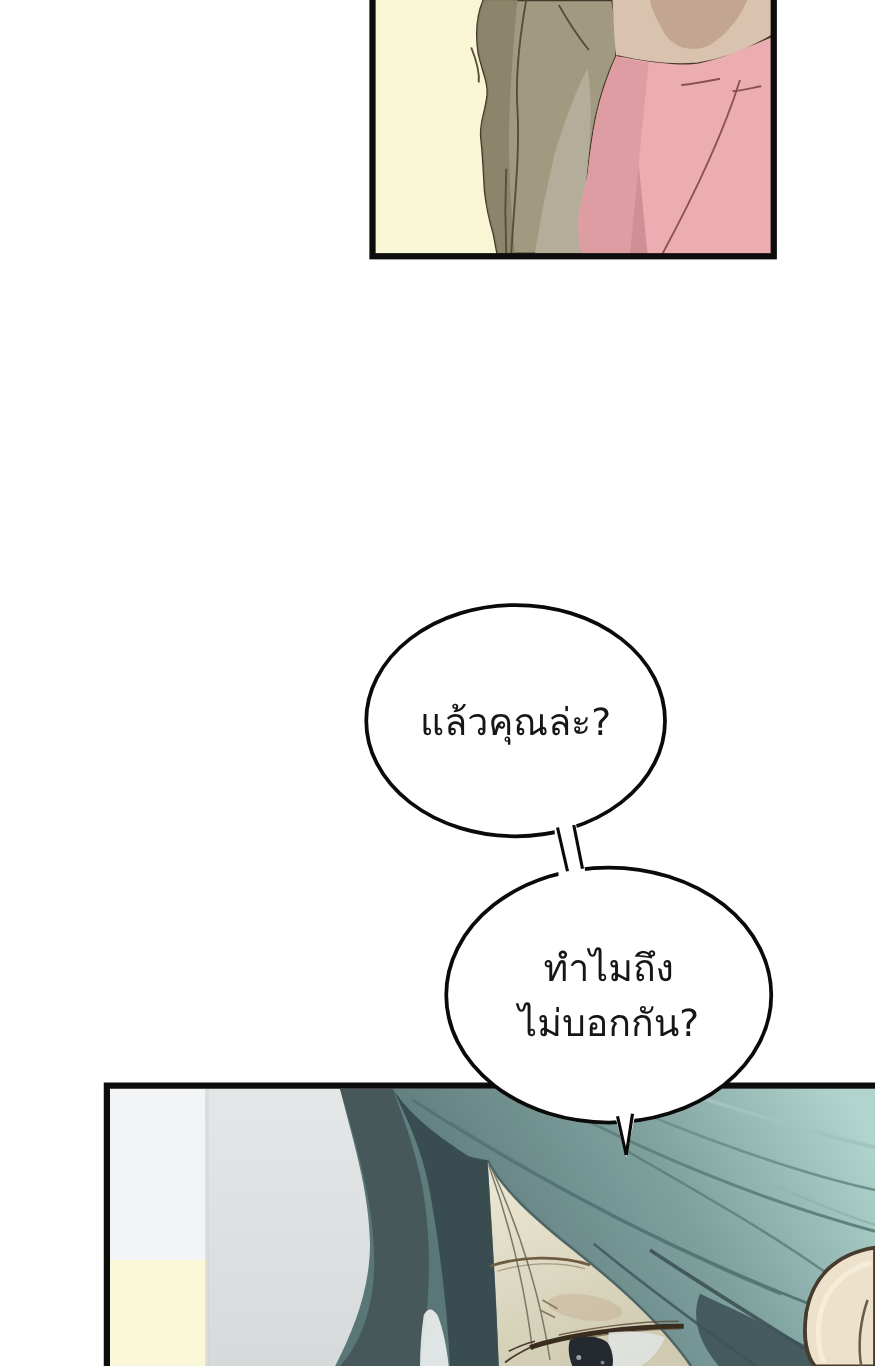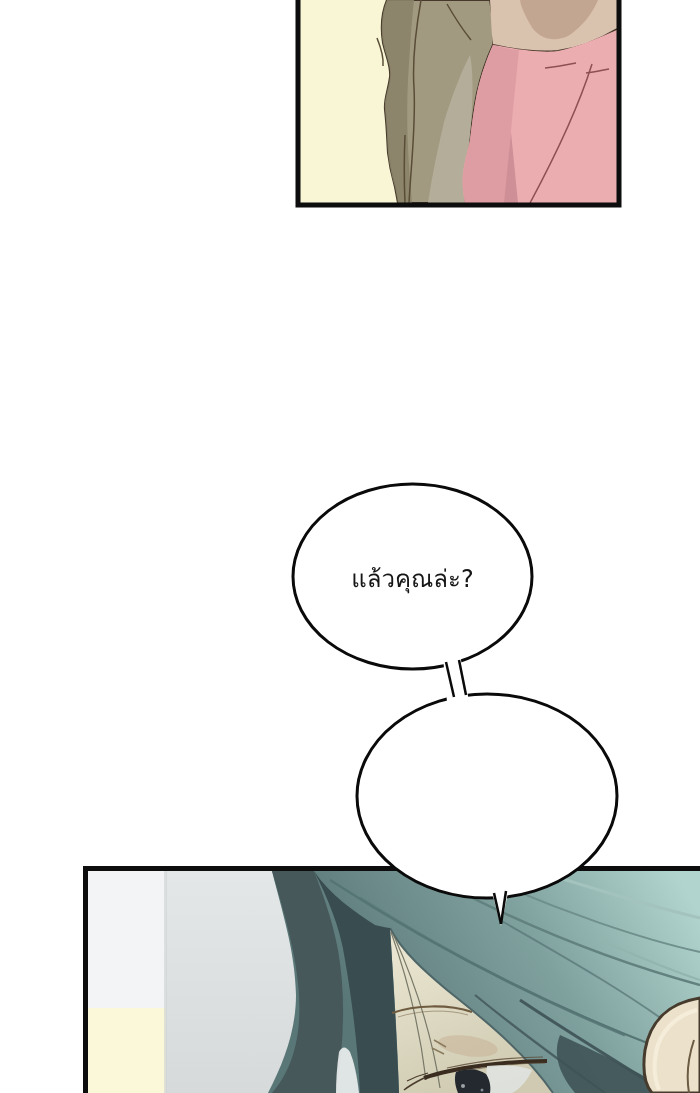--- a/index.html
+++ b/index.html
@@ -5,21 +5,21 @@
   html,body{margin:0;padding:0;background:#888;}
   #stage{
     position:relative;width:700px;height:1093px;margin:0 auto;
     background:#ffffff;overflow:hidden;
     font-family:"DejaVu Sans","Liberation Sans",sans-serif;
   }
   #art{position:absolute;left:0;top:0;width:700px;height:1093px;display:block;}
   .bubble-text{
     position:absolute;display:flex;flex-direction:column;align-items:center;
     justify-content:center;text-align:center;color:#161616;
-    font-size:24px;line-height:44px;letter-spacing:0;z-index:5;
+    font-size:30px;line-height:44px;letter-spacing:0;z-index:5;
     font-family:"DejaVu Sans","Liberation Sans",sans-serif;
   }
   .bt1{left:293px;top:490px;width:239px;height:178px;}
   .bt2{left:357px;top:700px;width:260px;height:196px;}
 </style>
 </head>
 <body>
 
 <div id="stage">
 
@@ -149,14 +149,18 @@
       <g stroke="#0a0a0a" stroke-width="2.5" fill="none">
         <path d="M494,893 L501,924"></path>
         <path d="M506,891 L501,924"></path>
       </g>
     </g>
   </svg>
 
   <div class="bubble-text bt1">
     <span>แล้วคุณล่ะ?</span>
   </div>
+  <div class="bubble-text bt2">
+    <span>ทำไมถึง</span>
+    <span>ไม่บอกกัน?</span>
+  </div>
 
 </div>
 
 </body></html>

